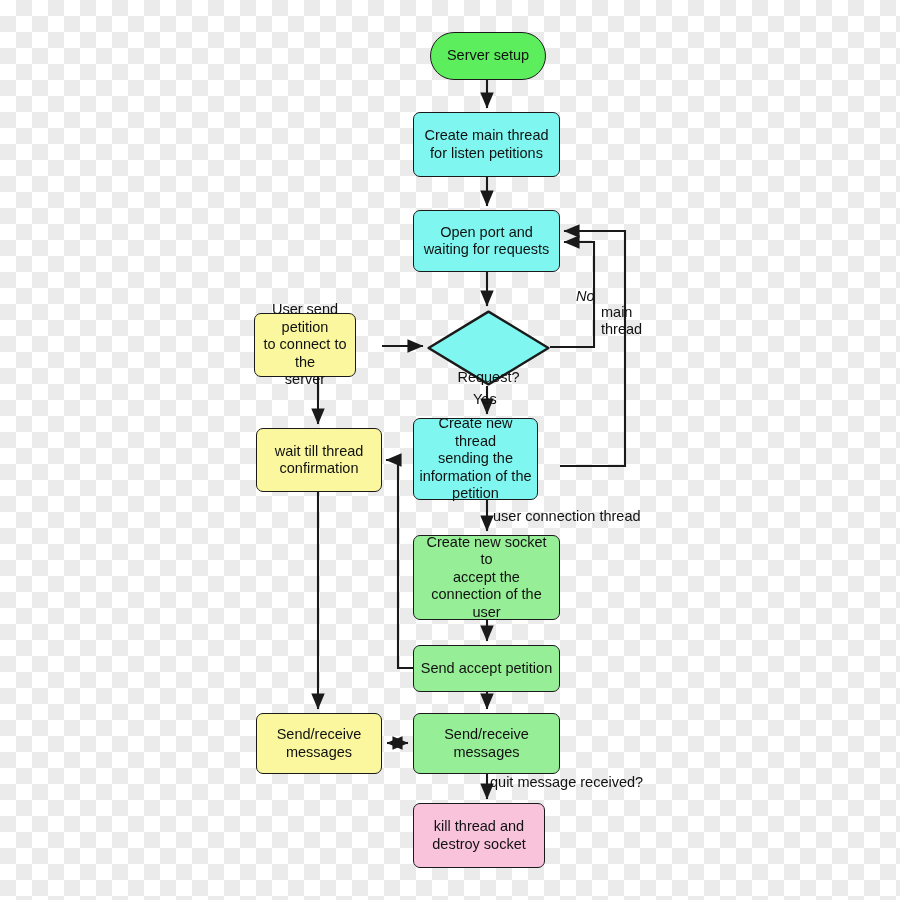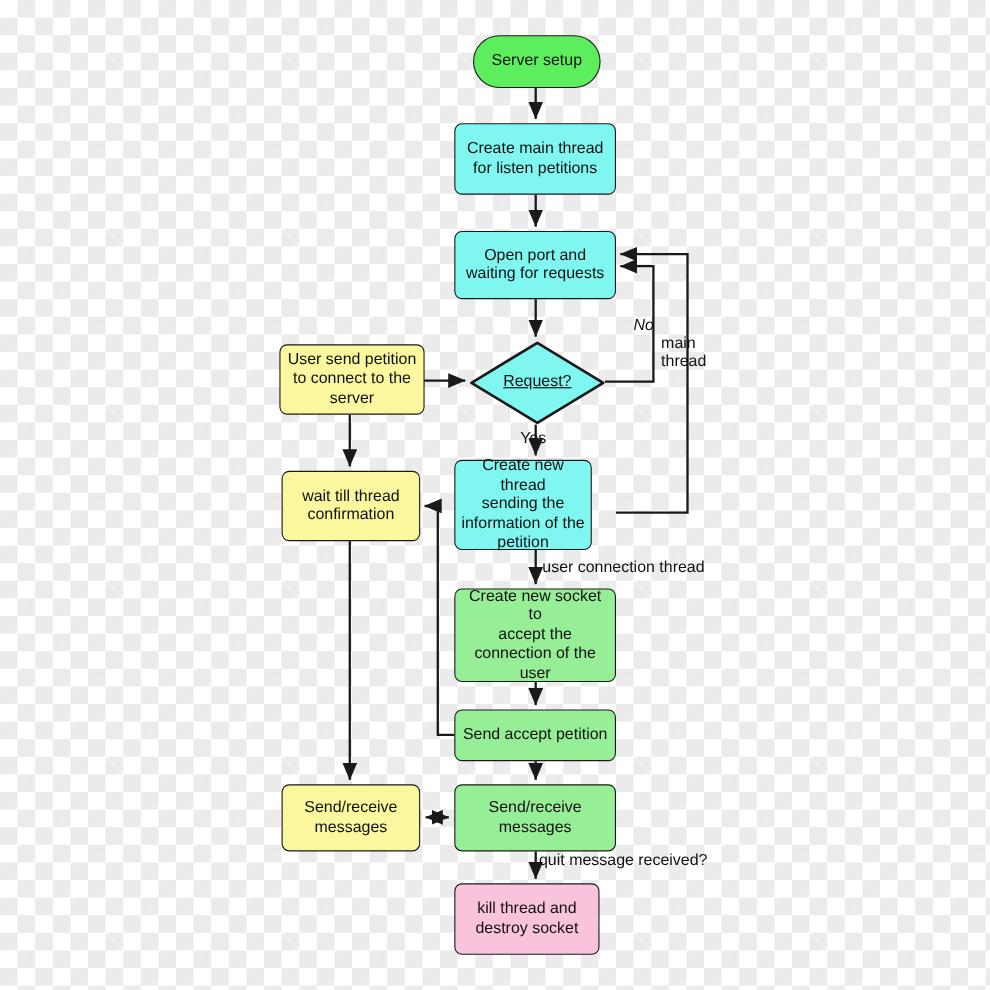--- a/index.html
+++ b/index.html
@@ -45,23 +45,22 @@
   }
   .rect {
     border-radius: 7px;
   }
   .terminator {
     border-radius: 26px;
   }
   .diamond-wrap {
     position: absolute;
     display: flex;
-    align-items: center;
+    align-items: flex-end;
     justify-content: center;
-    text-decoration: underline;
   }
   .diamond-shape {
     position: absolute;
     left: 0;
     top: 0;
     width: 100%;
     height: 100%;
   }
   .diamond-label {
     position: relative;
@@ -142,21 +141,21 @@
 waiting for requests</span>
   </div>
 
   <div class="diamond-wrap" style="left:427px; top:310px; width:123px; height:76px;">
     <svg class="diamond-shape" viewBox="0 0 123 76" preserveAspectRatio="none">
       <polygon points="61.5,1.6 121.4,38 61.5,74.4 1.6,38" fill="#7FF7F0" stroke="#1a1a1a" stroke-width="2.4" stroke-linejoin="round"></polygon>
     </svg>
     <span class="diamond-label">Request?</span>
   </div>
 
-  <div class="node rect" style="left:254px; top:313px; width:132px; height:64px; background:#FAF79E;">
+  <div class="node rect" style="left:254px; top:313px; width:102px; height:64px; background:#FAF79E;">
     <span>User send petition
 to connect to the
 server</span>
   </div>
 
   <div class="node rect" style="left:256px; top:428px; width:126px; height:64px; background:#FAF79E;">
     <span>wait till thread
 confirmation</span>
   </div>
 

